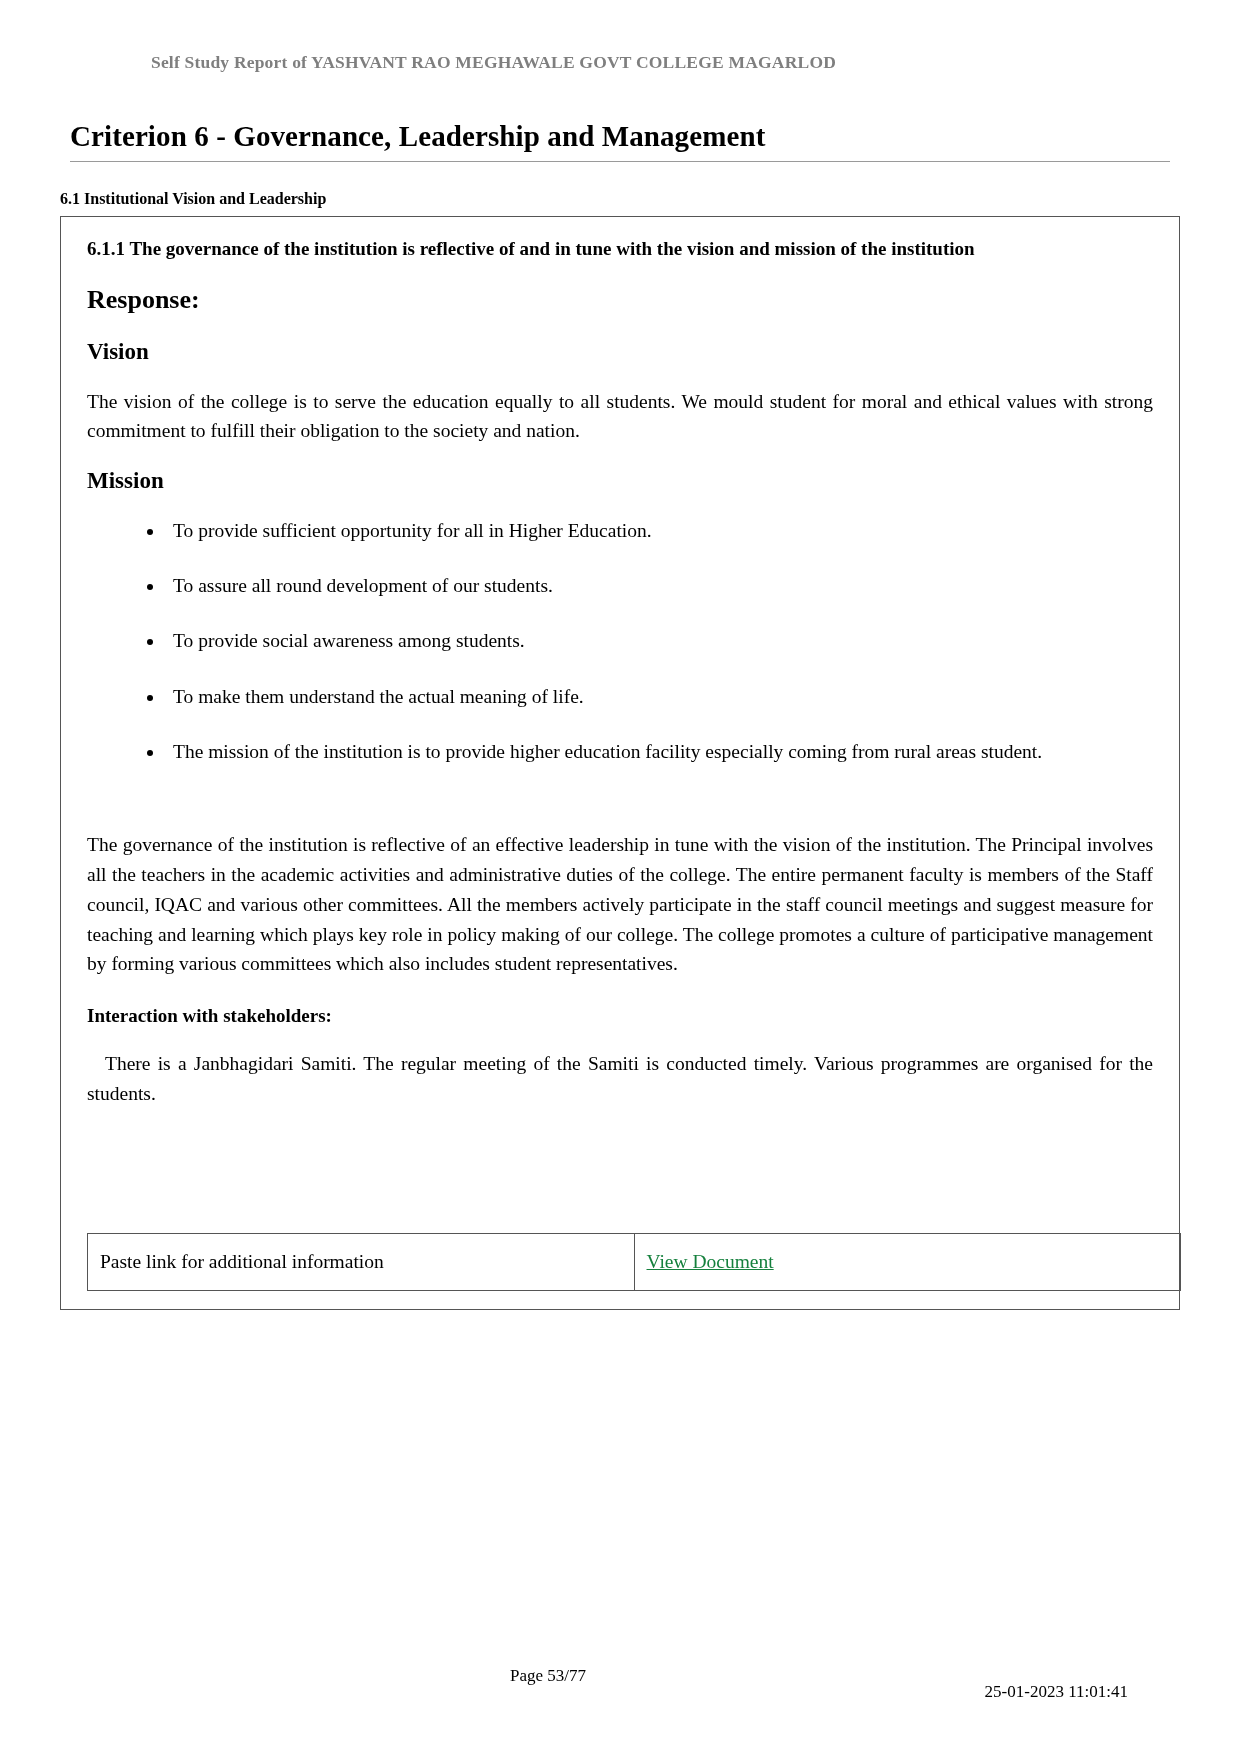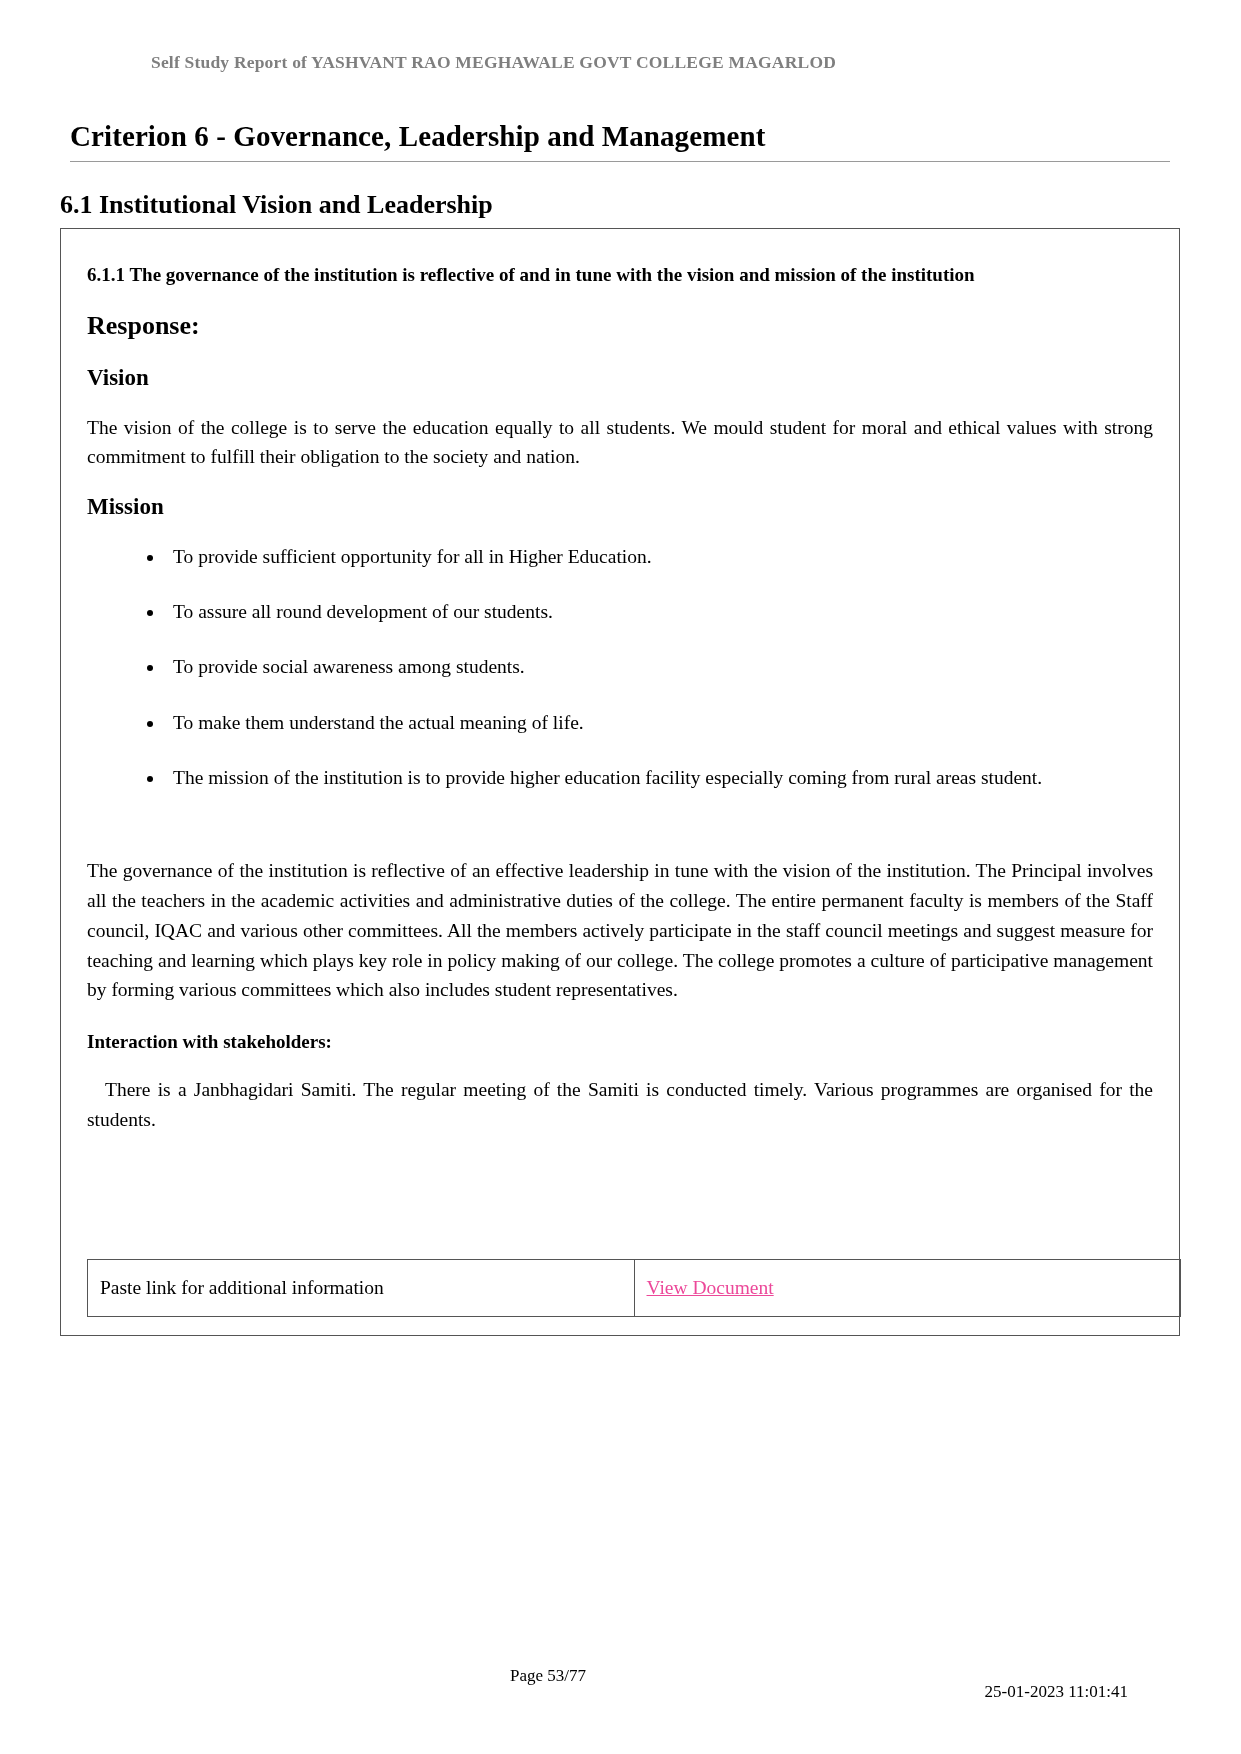--- a/index.html
+++ b/index.html
@@ -41,29 +41,29 @@
   }
   h1.criterion {
     font-size: 29px;
     font-weight: bold;
     margin: 10px;
     padding: 0 0 8px 0;
     border-bottom: 1px solid #9a9a9a;
     letter-spacing: 0.1px;
   }
   h2.subhead {
-    font-size: 26px;
+    font-size: 16px;
     font-weight: bold;
     margin: 28px 0 8px 0;
   }
   .box {
     border: 1px solid #555;
     box-sizing: border-box;
     width: 1120px;
-    padding: 32px 26px 0 26px;
+    padding: 18px 26px 0 26px;
     position: relative;
   }
   .q-title {
     font-size: 19px;
     font-weight: bold;
     line-height: 1.45;
     margin: 0 0 22px 0;
   }
   .resp-label {
     font-size: 26px;
@@ -131,21 +131,21 @@
     text-align: left;
     vertical-align: middle;
     height: 36px;
   }
   table.doc-table th {
     font-weight: bold;
   }
   .col-desc { width: 480px; }
   .col-doc  { width: 480px; }
   a.viewdoc {
-    color: #ec4899;
+    color: #15803d;
     text-decoration: underline;
   }
   .table-wrap {
     margin-top: 0;
     margin-bottom: 18px;
   }
   .footer {
     position: absolute;
     bottom: 88px;
     left: 0;

